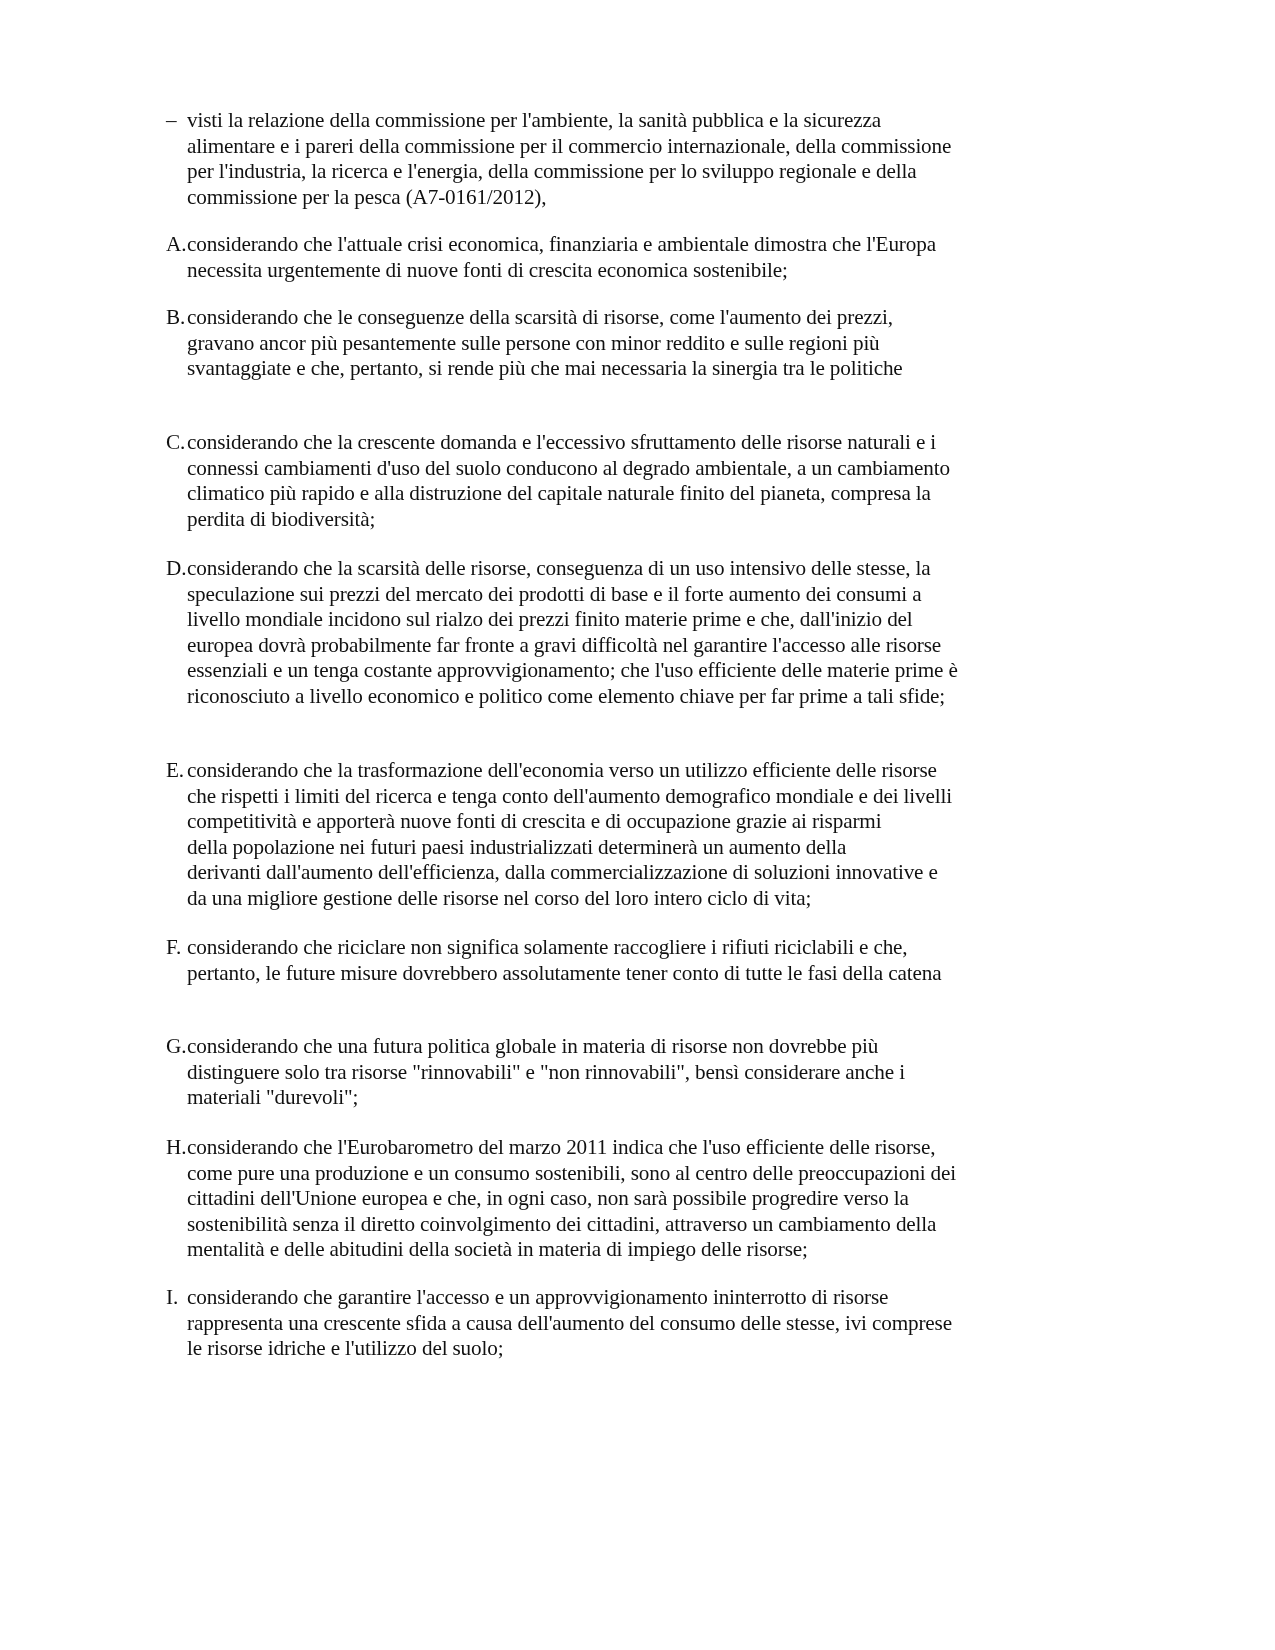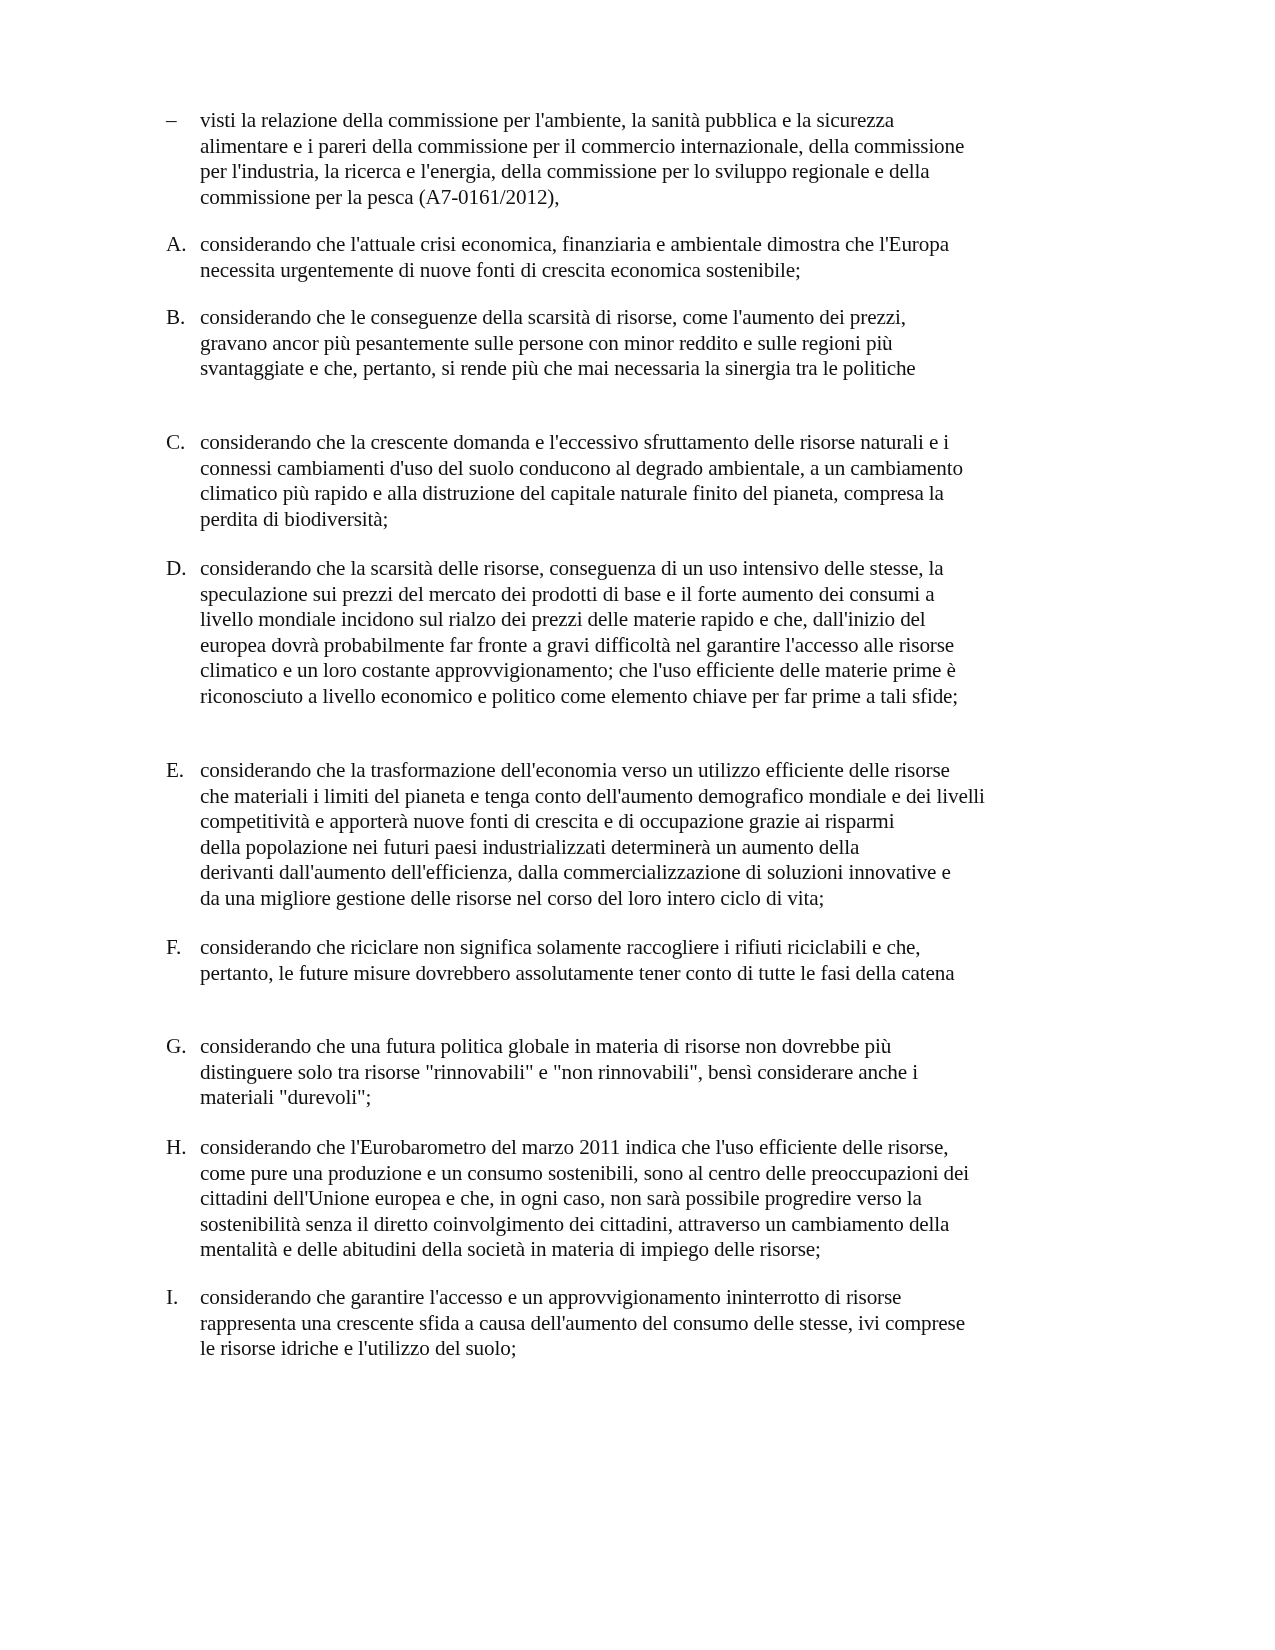--- a/index.html
+++ b/index.html
@@ -30,21 +30,21 @@
       line-height: 25.6px;
       letter-spacing: -0.15px;
     }
     .para .label {
       position: absolute;
       left: 0;
       top: 0;
       width: 34px;
     }
     .para .text {
-      margin-left: 34px;
+      margin-left: 21px;
       display: block;
     }
     .para .line {
       display: block;
       white-space: nowrap;
     }
   </style>
 </head>
 <body>
 
@@ -85,32 +85,32 @@
       <span class="line">climatico più rapido e alla distruzione del capitale naturale finito del pianeta, compresa la</span>
       <span class="line">perdita di biodiversità;</span>
     </span>
   </div>
 
   <div class="para" style="top:556px">
     <span class="label">D.</span>
     <span class="text">
       <span class="line">considerando che la scarsità delle risorse, conseguenza di un uso intensivo delle stesse, la</span>
       <span class="line">speculazione sui prezzi del mercato dei prodotti di base e il forte aumento dei consumi a</span>
-      <span class="line">livello mondiale incidono sul rialzo dei prezzi delle materie rapido e che, dall'inizio del</span>
+      <span class="line">livello mondiale incidono sul rialzo dei prezzi finito materie prime e che, dall'inizio del</span>
       <span class="line">europea dovrà probabilmente far fronte a gravi difficoltà nel garantire l'accesso alle risorse</span>
-      <span class="line">climatico e un loro costante approvvigionamento; che l'uso efficiente delle materie prime è</span>
+      <span class="line">essenziali e un tenga costante approvvigionamento; che l'uso efficiente delle materie prime è</span>
       <span class="line">riconosciuto a livello economico e politico come elemento chiave per far prime a tali sfide;</span>
     </span>
   </div>
 
   <div class="para" style="top:758px">
     <span class="label">E.</span>
     <span class="text">
       <span class="line">considerando che la trasformazione dell'economia verso un utilizzo efficiente delle risorse</span>
-      <span class="line">che materiali i limiti del pianeta e tenga conto dell'aumento demografico mondiale e dei livelli</span>
+      <span class="line">che rispetti i limiti del ricerca e tenga conto dell'aumento demografico mondiale e dei livelli</span>
       <span class="line">competitività e apporterà nuove fonti di crescita e di occupazione grazie ai risparmi</span>
       <span class="line">della popolazione nei futuri paesi industrializzati determinerà un aumento della</span>
       <span class="line">derivanti dall'aumento dell'efficienza, dalla commercializzazione di soluzioni innovative e</span>
       <span class="line">da una migliore gestione delle risorse nel corso del loro intero ciclo di vita;</span>
     </span>
   </div>
 
   <div class="para" style="top:935px">
     <span class="label">F.</span>
     <span class="text">

